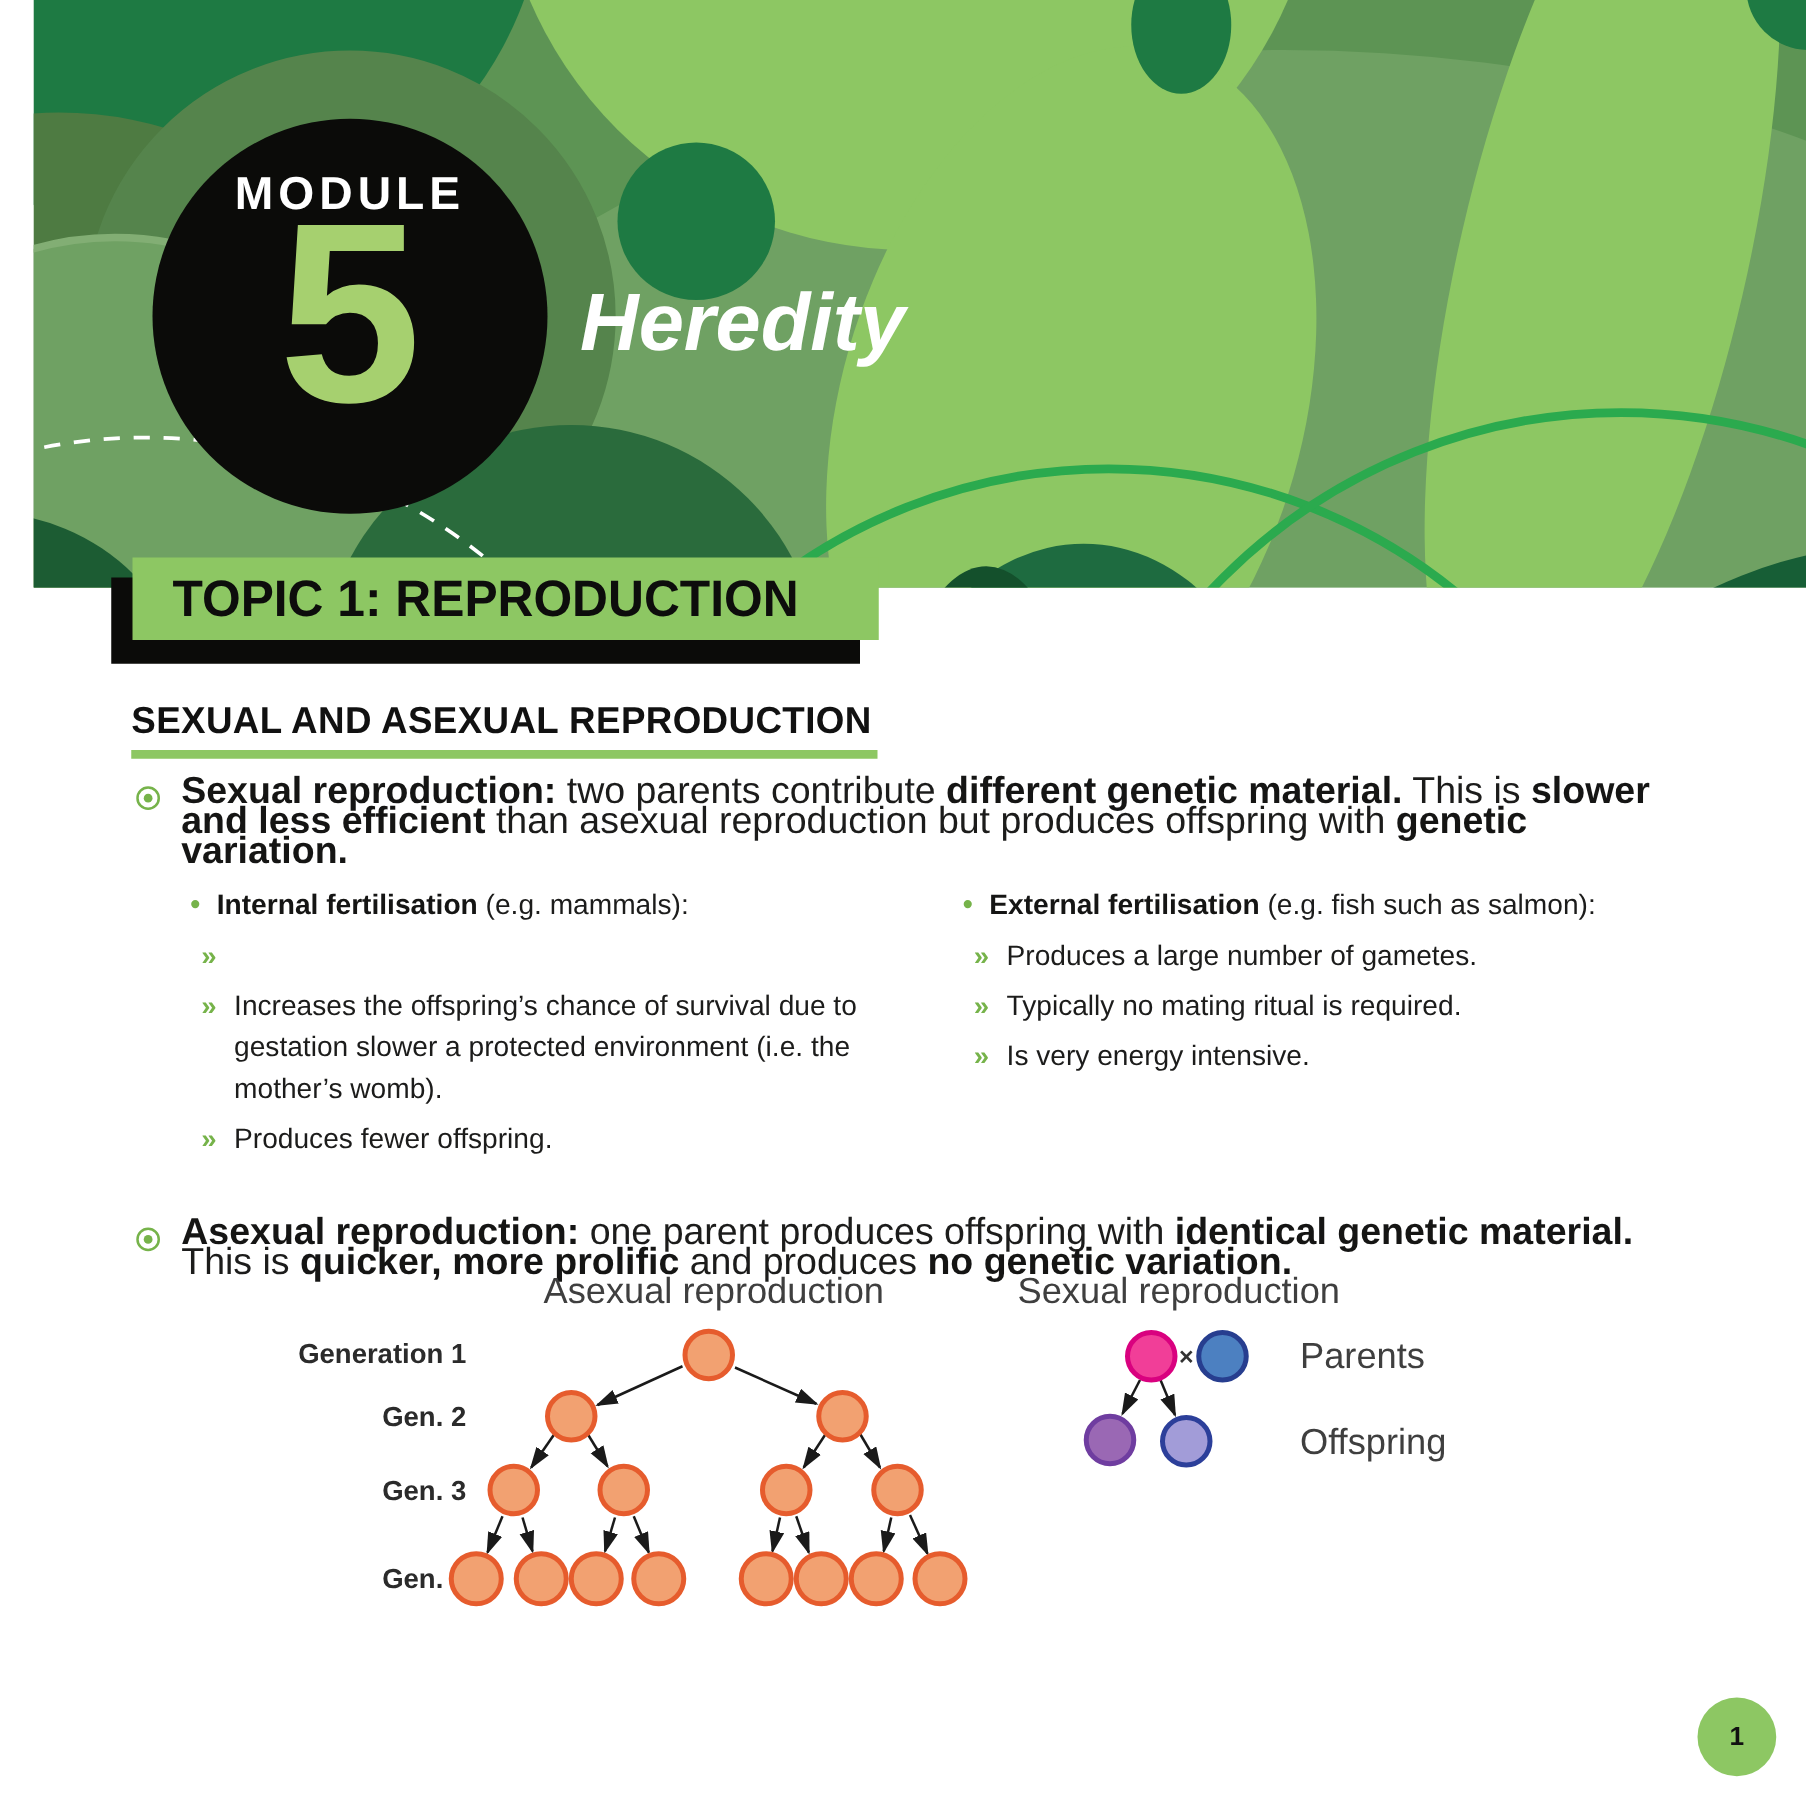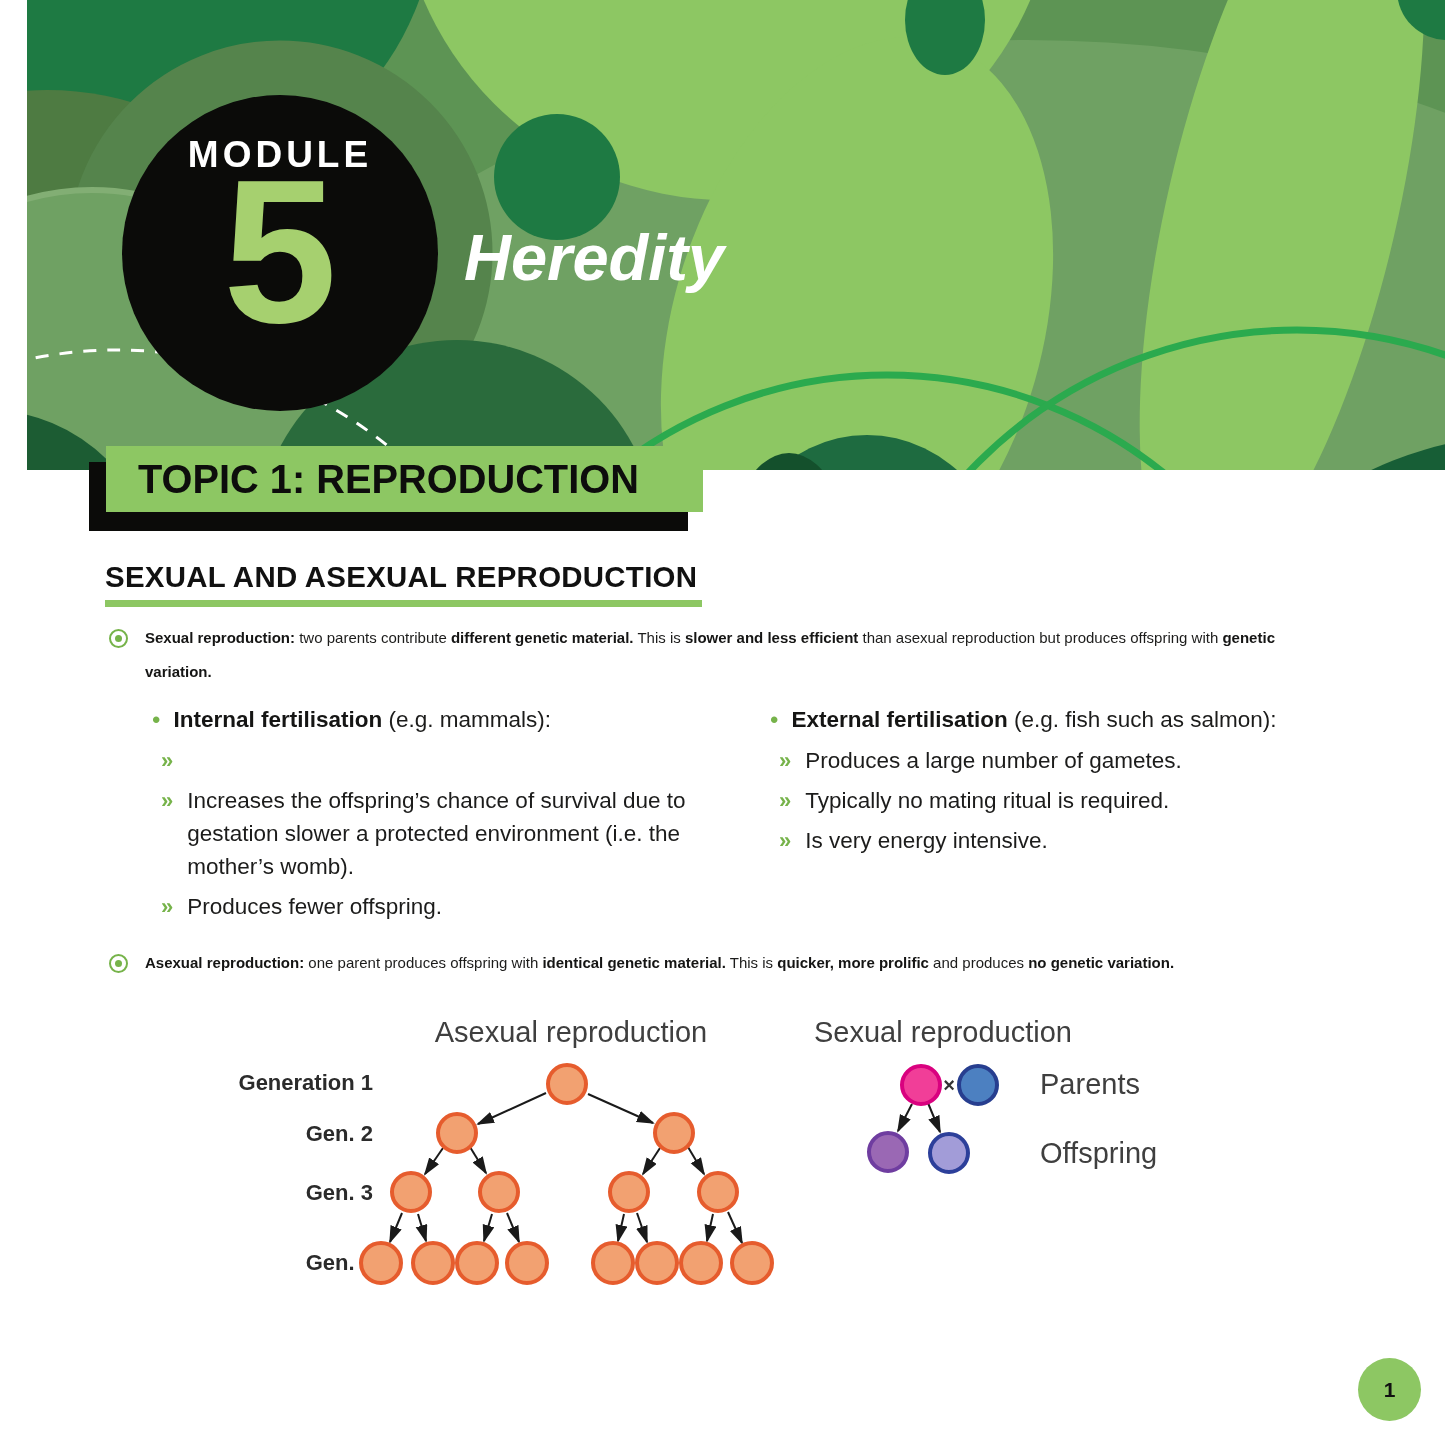--- a/index.html
+++ b/index.html
@@ -23,21 +23,21 @@
   
   .content{position:absolute;left:105px;top:560px;width:1235px;}
   .section-heading{font-size:30px;font-weight:800;color:#111;letter-spacing:.3px;margin:0;
       transform:scaleX(.98);transform-origin:left center;white-space:nowrap;}
   .green-underline{width:597px;height:7px;background:#8dc763;margin-top:6px;}
   .bullet-row{display:flex;margin-top:14px;}
   .ring{flex:0 0 auto;width:15px;height:15px;border:2px solid #76b34a;border-radius:50%;
       margin:8px 17px 0 4px;position:relative;}
   .ring::after{content:"";position:absolute;left:4px;top:4px;width:7px;height:7px;
       border-radius:50%;background:#76b34a;}
-  .btext{font-size:15px;line-height:34px;color:#1c1c1b;}
+  .btext{font-size:30px;line-height:24px;color:#1c1c1b;}
   .btext b,.col-title b{font-weight:700;color:#151514;}
   .cols{display:flex;margin:14px 0 0 47px;}
   .col-l{width:618px;flex:0 0 auto;}
   .col-r{flex:1 1 auto;}
   .col-title{display:flex;font-size:22.5px;line-height:33px;}
   .dot{color:#76b34a;font-size:24px;margin-right:13px;line-height:33px;}
   ul.chevs{list-style:none;margin:8px 0 0 9px;padding:0;}
   ul.chevs li{display:flex;margin-bottom:7px;font-size:22.5px;line-height:33px;}
   .col-l ul.chevs li{width:556px;}
   .chev{color:#76b34a;margin-right:14px;font-size:22px;font-weight:700;flex:0 0 auto;}
@@ -137,21 +137,21 @@
               <span>Typically no mating ritual is required.</span>
             </li>
             <li>
               <span class="chev">»</span>
               <span>Is very energy intensive.</span>
             </li>
           </ul>
       </div>
     </div>
 
-    <div class="bullet-row" style="margin-top:16px">
+    <div class="bullet-row" style="margin-top:40px">
       <span class="ring"></span>
       <div class="btext"><b>Asexual reproduction:</b><span> one parent produces offspring with </span><b>identical genetic material.</b><span> This is </span><b>quicker, more prolific</b><span> and produces </span><b>no genetic variation.</b></div>
     </div>
   </div>
 
   <div class="diagram">
     <svg width="1445" height="300" viewBox="0 0 1445 300">
       <defs>
         <marker id="arw" markerWidth="10" markerHeight="8" refX="8" refY="3" orient="auto" markerUnits="strokeWidth">
           <path d="M0,0 L9,3 L0,6 z" fill="#1a1a1a"></path>

